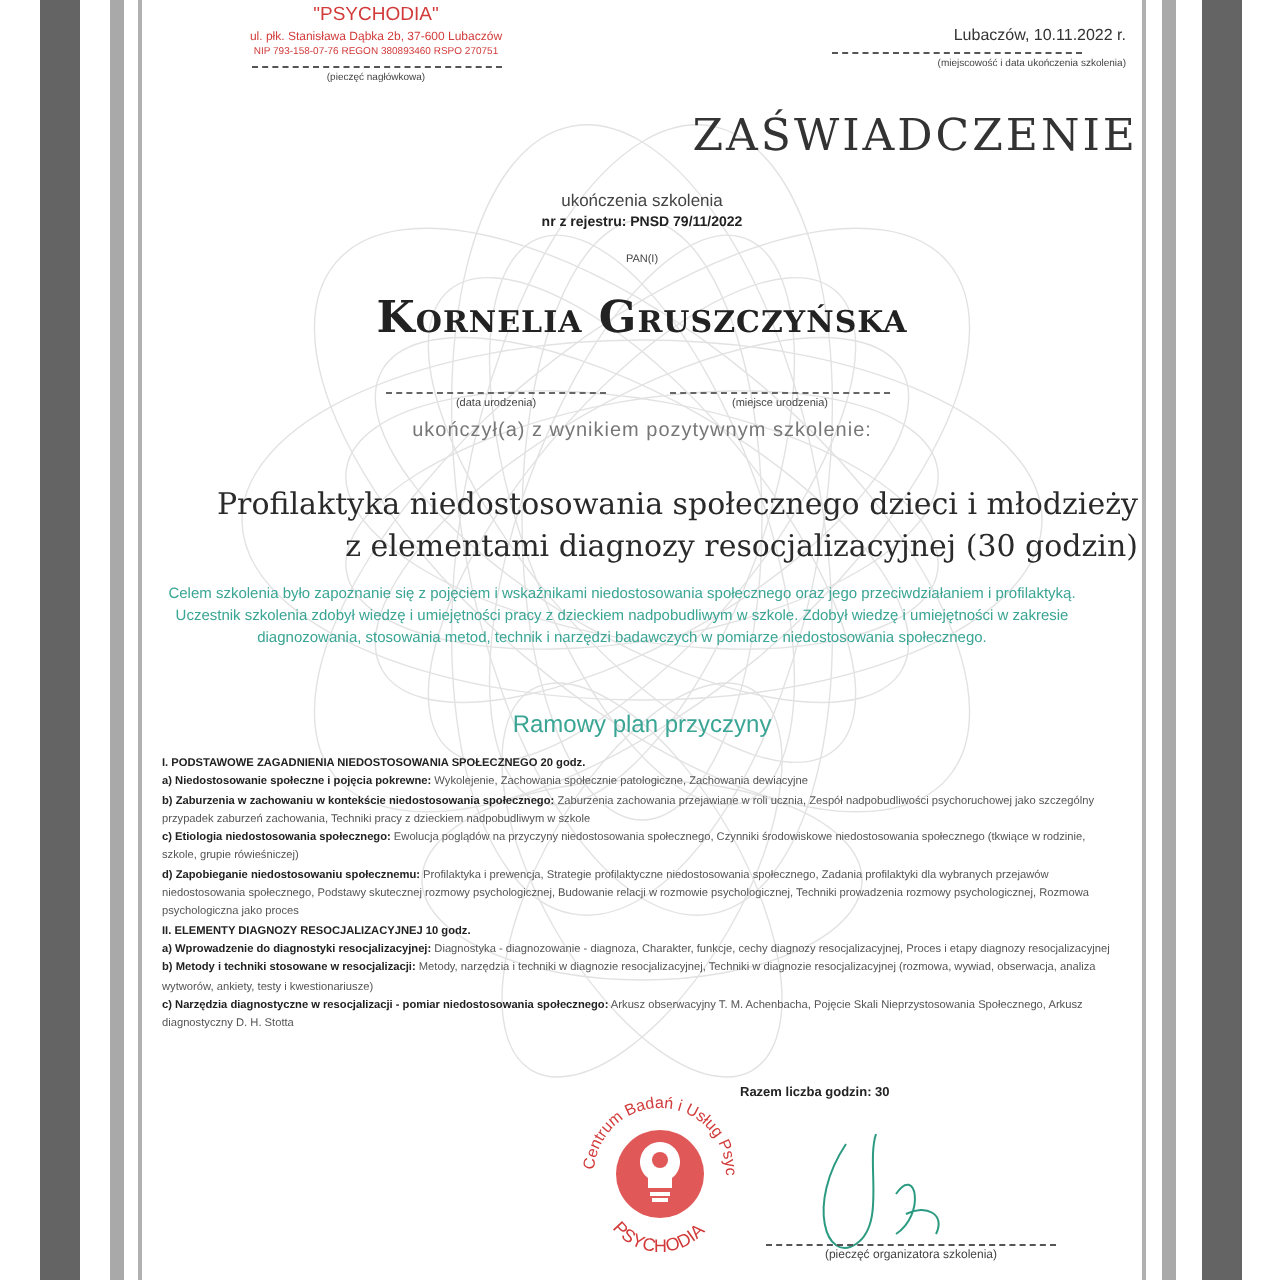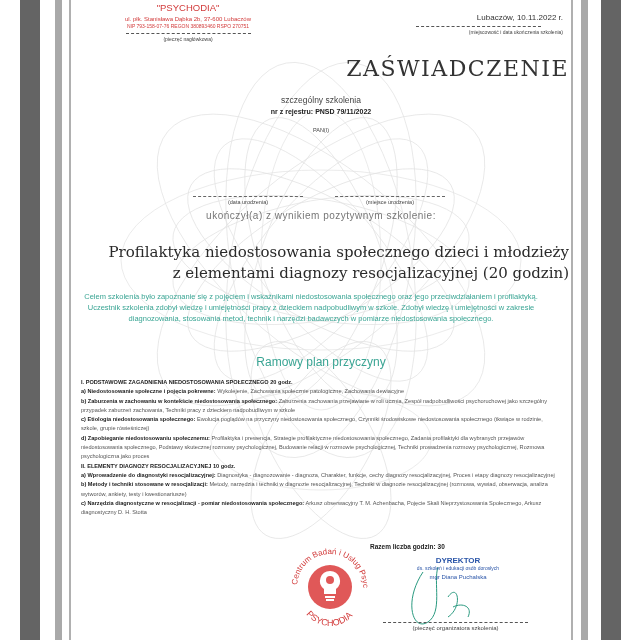--- a/index.html
+++ b/index.html
@@ -104,40 +104,41 @@
     <div class="caption">(pieczęć nagłówkowa)</div>
   </div>
 
   <div class="header-right">
     <div class="place-date">Lubaczów, 10.11.2022 r.</div>
     <div class="dash-line" style="width:125px;"></div>
     <div class="caption">(miejscowość i data ukończenia szkolenia)</div>
   </div>
 
   <div class="title">ZAŚWIADCZENIE</div>
-  <div class="subtitle">szczególny szkolenia</div>
+  <div class="subtitle">ukończenia szkolenia</div>
   <div class="reg-no">nr z rejestru: PNSD 79/11/2022</div>
   <div class="pan">PAN(I)</div>
 
+  <div class="person-name">Kornelia Gruszczyńska</div>
 
   <div class="birth-row">
     <div class="birth-field bf-date">
       <div class="dash-line"></div>
       <div class="caption">(data urodzenia)</div>
     </div>
     <div class="birth-field bf-place">
       <div class="dash-line"></div>
       <div class="caption">(miejsce urodzenia)</div>
     </div>
   </div>
 
   <div class="completed">ukończył(a) z wynikiem pozytywnym szkolenie:</div>
   <div class="course-title">
     <div>Profilaktyka niedostosowania społecznego dzieci i młodzieży</div>
-    <div>z elementami diagnozy resocjalizacyjnej (20 godzin)</div>
+    <div>z elementami diagnozy resocjalizacyjnej (30 godzin)</div>
   </div>
 
   <div class="goal-text">Celem szkolenia było zapoznanie się z pojęciem i wskaźnikami niedostosowania społecznego oraz jego przeciwdziałaniem i profilaktyką. Uczestnik szkolenia zdobył wiedzę i umiejętności pracy z dzieckiem nadpobudliwym w szkole. Zdobył wiedzę i umiejętności w zakresie diagnozowania, stosowania metod, technik i narzędzi badawczych w pomiarze niedostosowania społecznego.</div>
 
   <div class="plan-title">Ramowy plan przyczyny</div>
 
   <div class="program">
     <div class="sec">I. PODSTAWOWE ZAGADNIENIA NIEDOSTOSOWANIA SPOŁECZNEGO 20 godz.</div>
     <div><b>a) Niedostosowanie społeczne i pojęcia pokrewne:</b><span> Wykolejenie, Zachowania społecznie patologiczne, Zachowania dewiacyjne</span></div>
     <div><b>b) Zaburzenia w zachowaniu w kontekście niedostosowania społecznego:</b><span> Zaburzenia zachowania przejawiane w roli ucznia, Zespół nadpobudliwości psychoruchowej jako szczególny przypadek zaburzeń zachowania, Techniki pracy z dzieckiem nadpobudliwym w szkole</span></div>
@@ -162,23 +163,18 @@
     <rect x="40" y="61" width="10" height="2" fill="#ffffff"></rect>
     <rect x="41" y="64" width="8" height="2" fill="#ffffff"></rect>
     <circle cx="45" cy="45" r="4" fill="#e05858"></circle>
     <text font-size="9" fill="#d23a3a" font-family="Liberation Sans, sans-serif"><textPath href="#bottomPath" startOffset="6">PSYCHODIA</textPath></text>
   </svg>
 
   <svg class="signature" viewBox="0 0 80 70">
     <path d="M20 10 C 0 40, 10 70, 25 60 C 40 50, 30 20, 35 5 M 45 35 C 55 20, 60 45, 45 55 M 50 45 C 60 40, 70 45, 65 55" fill="none" stroke="#2a9a80" stroke-width="1"></path>
   </svg>
 
-  <div class="sign-block">
-    <div class="director">DYREKTOR</div>
-    <div class="director-sub">ds. szkoleń i edukacji osób dorosłych</div>
-    <div class="director-name">mgr Diana Puchalska</div>
-  </div>
 
   <div class="sign-line">
     <div class="dash-line"></div>
     <div class="caption">(pieczęć organizatora szkolenia)</div>
   </div>
 </div>
 
 </body></html>

